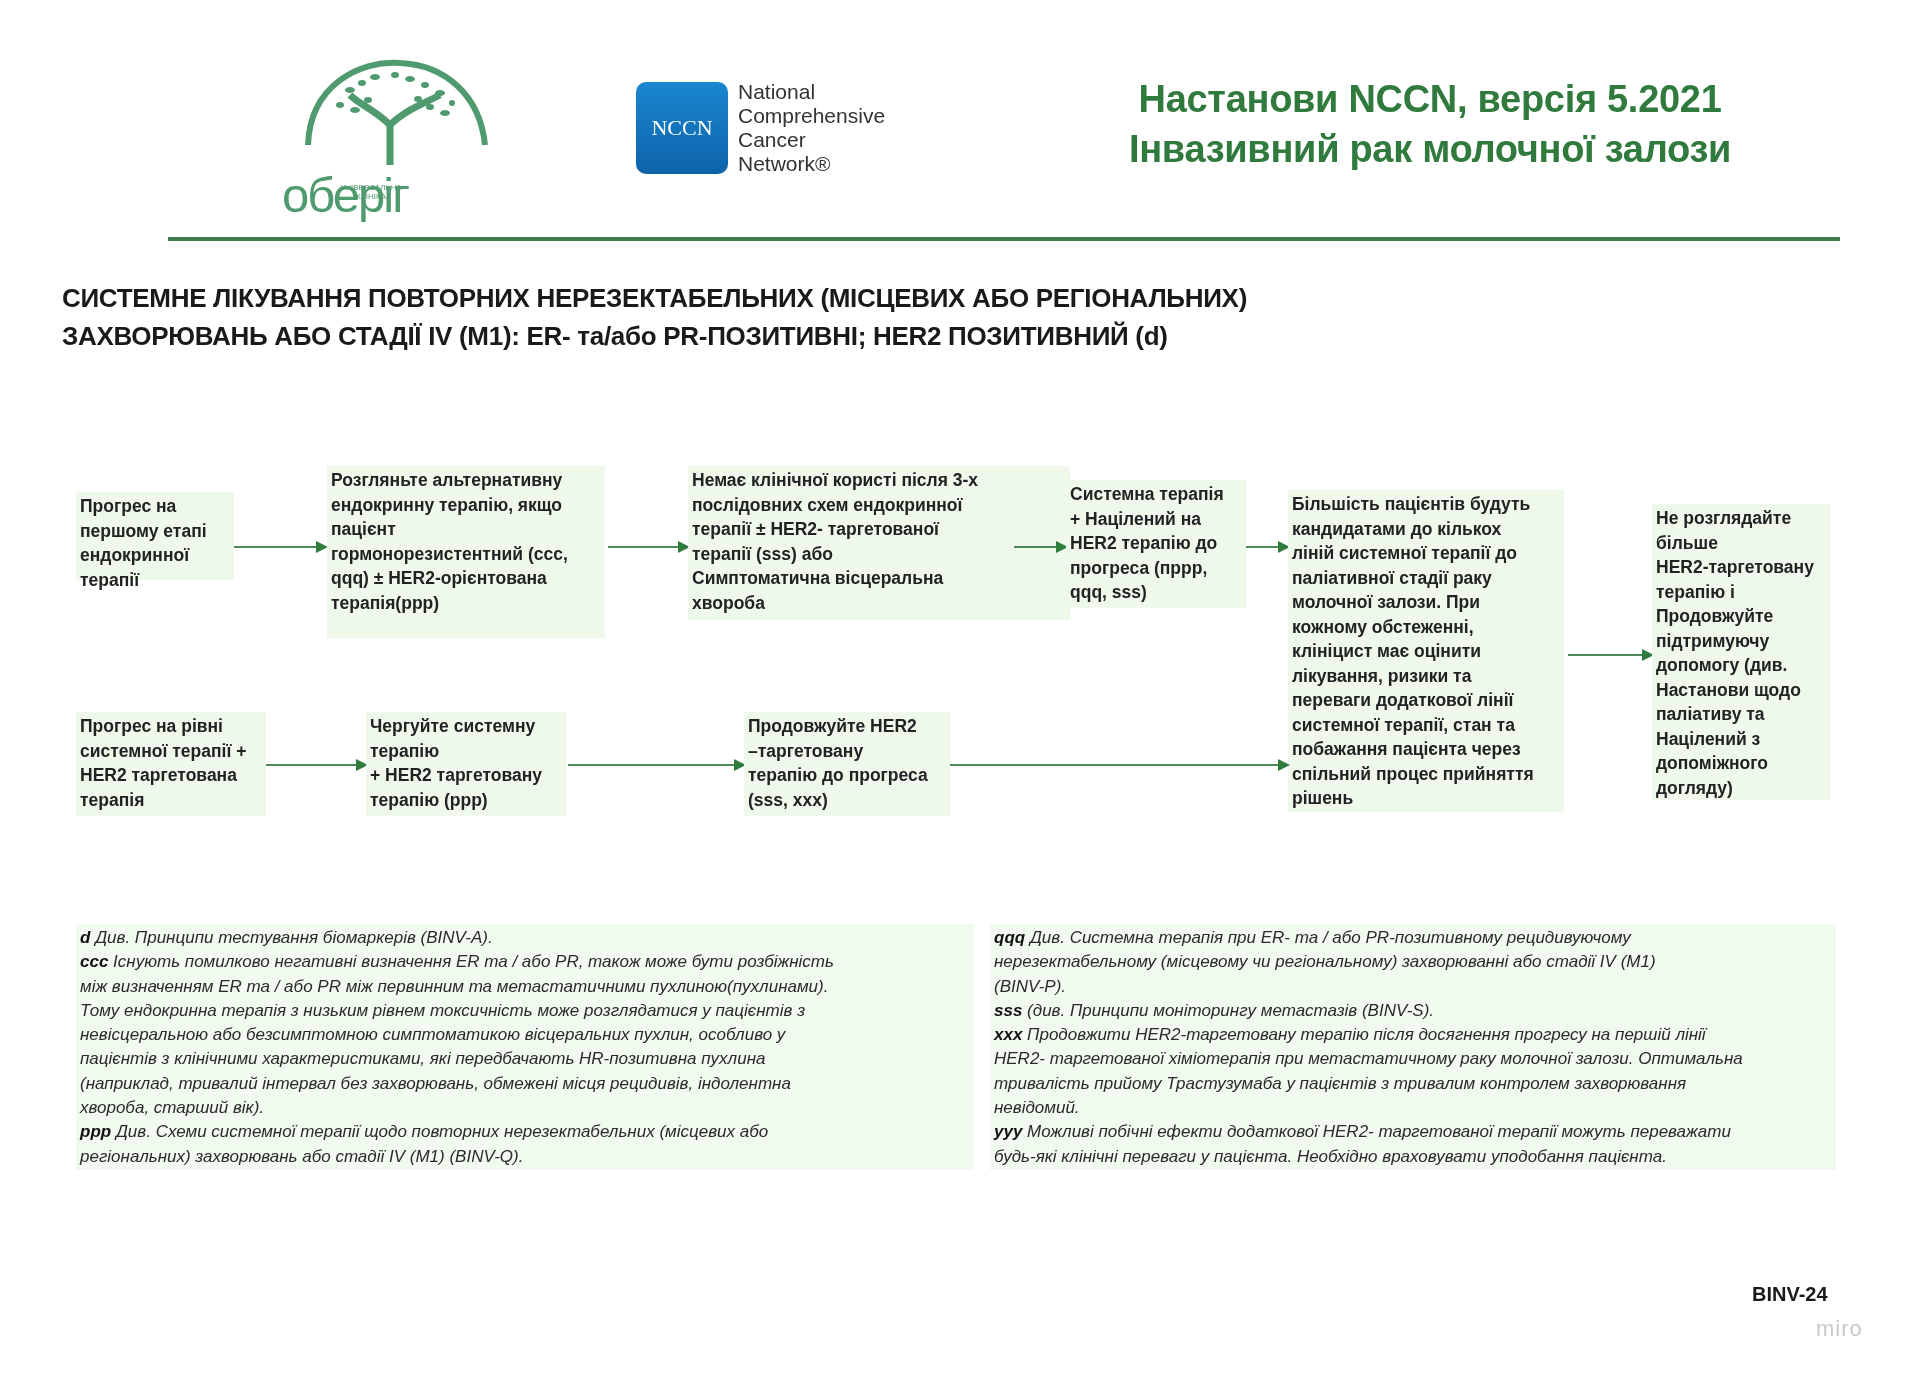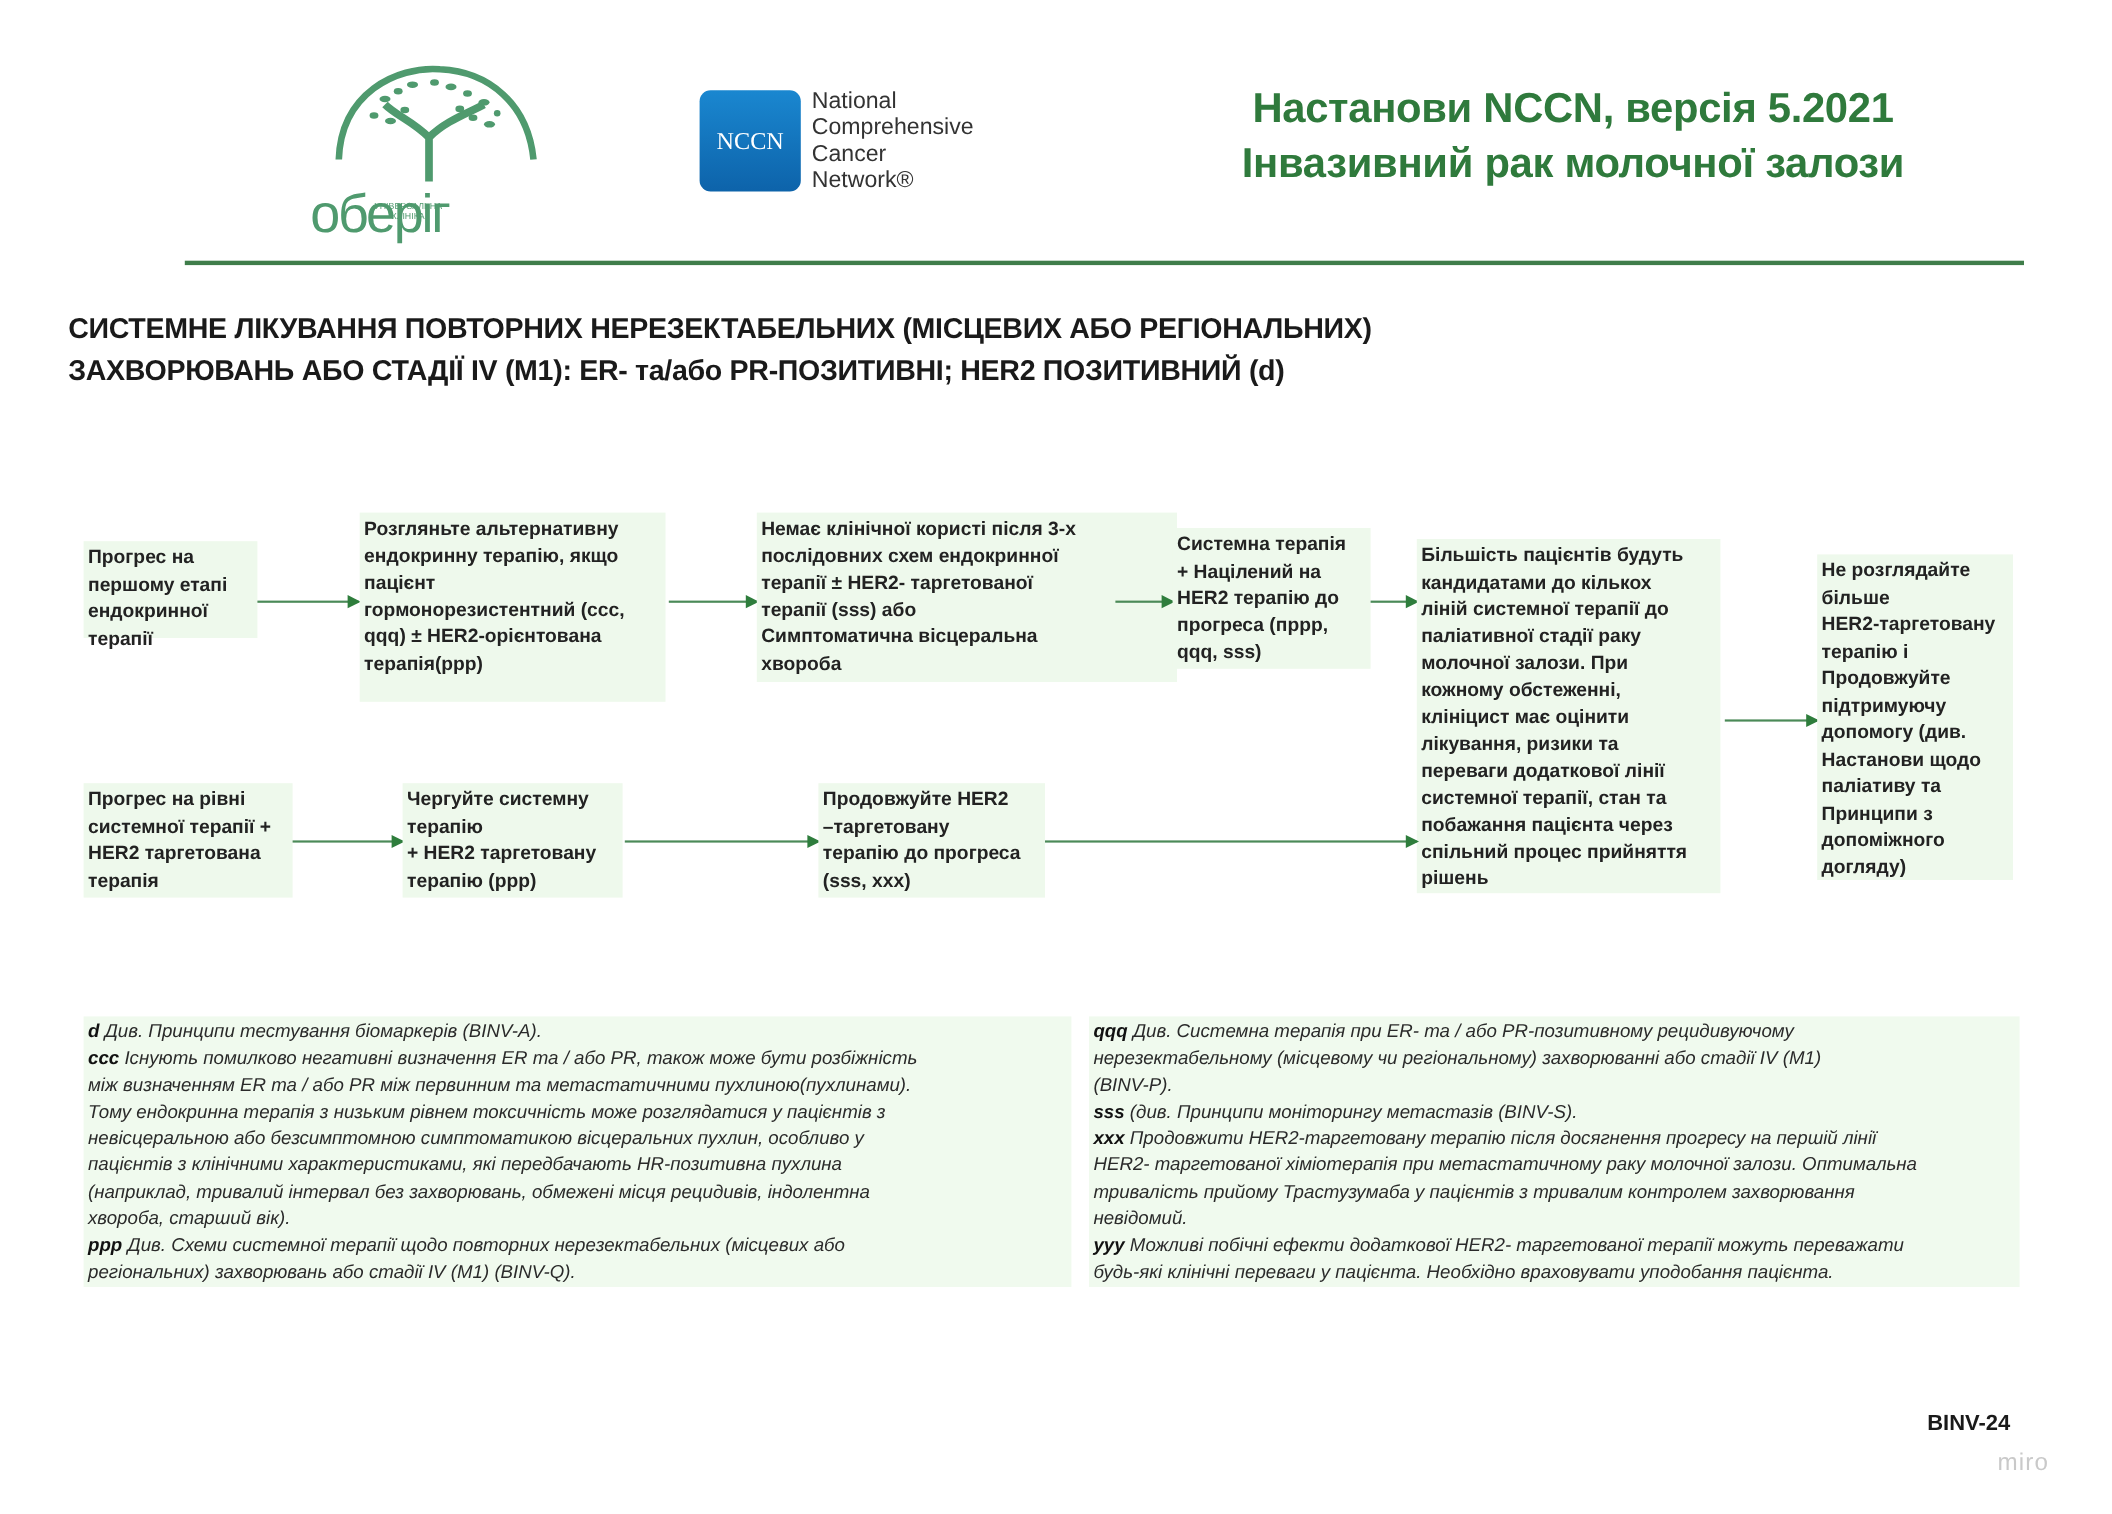--- a/index.html
+++ b/index.html
@@ -150,21 +150,21 @@
 <div class="abs box" style="left:1652px;top:504px;width:178px;height:296px;">
   <span class="line">Не розглядайте</span>
   <span class="line">більше</span>
   <span class="line">HER2-таргетовану</span>
   <span class="line">терапію і</span>
   <span class="line">Продовжуйте</span>
   <span class="line">підтримуючу</span>
   <span class="line">допомогу (див.</span>
   <span class="line">Настанови щодо</span>
   <span class="line">паліативу та</span>
-  <span class="line">Принципи з</span>
+  <span class="line">Націлений з</span>
   <span class="line">допоміжного</span>
   <span class="line">догляду)</span>
 </div>
 
 <div class="abs box" style="left:76px;top:712px;width:190px;height:104px;">
   <span class="line">Прогрес на рівні</span>
   <span class="line">системної терапії +</span>
   <span class="line">HER2 таргетована</span>
   <span class="line">терапія</span>
 </div>

